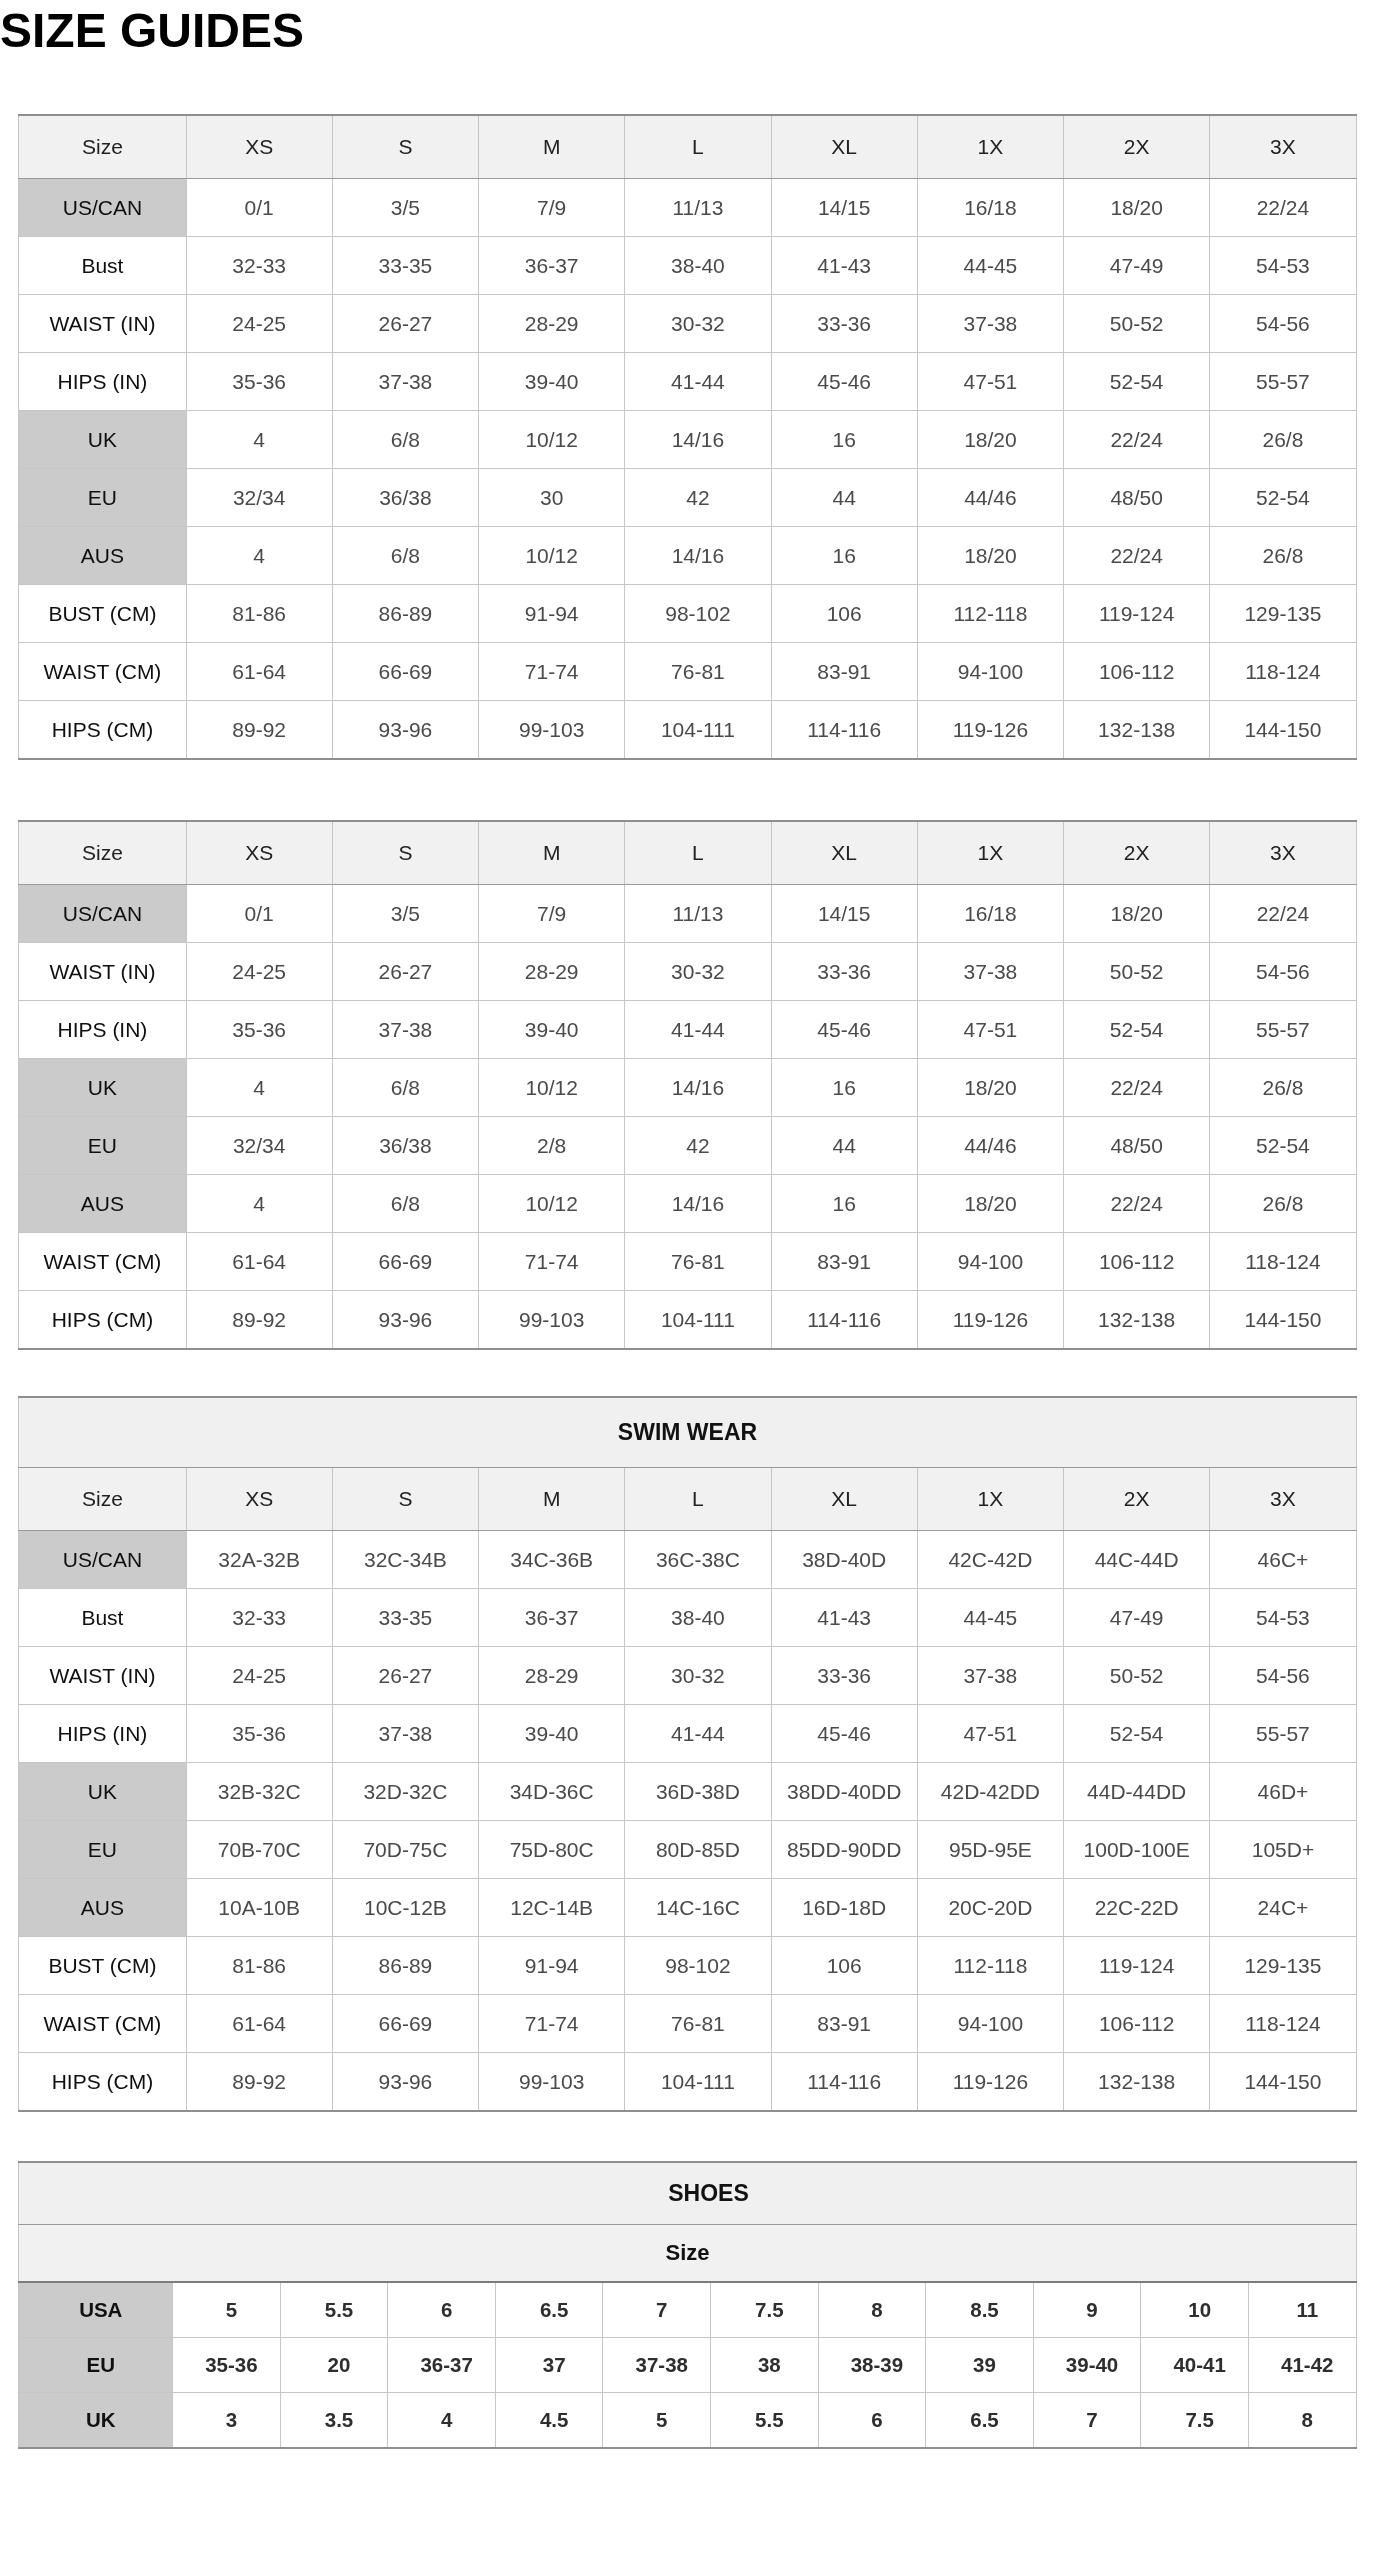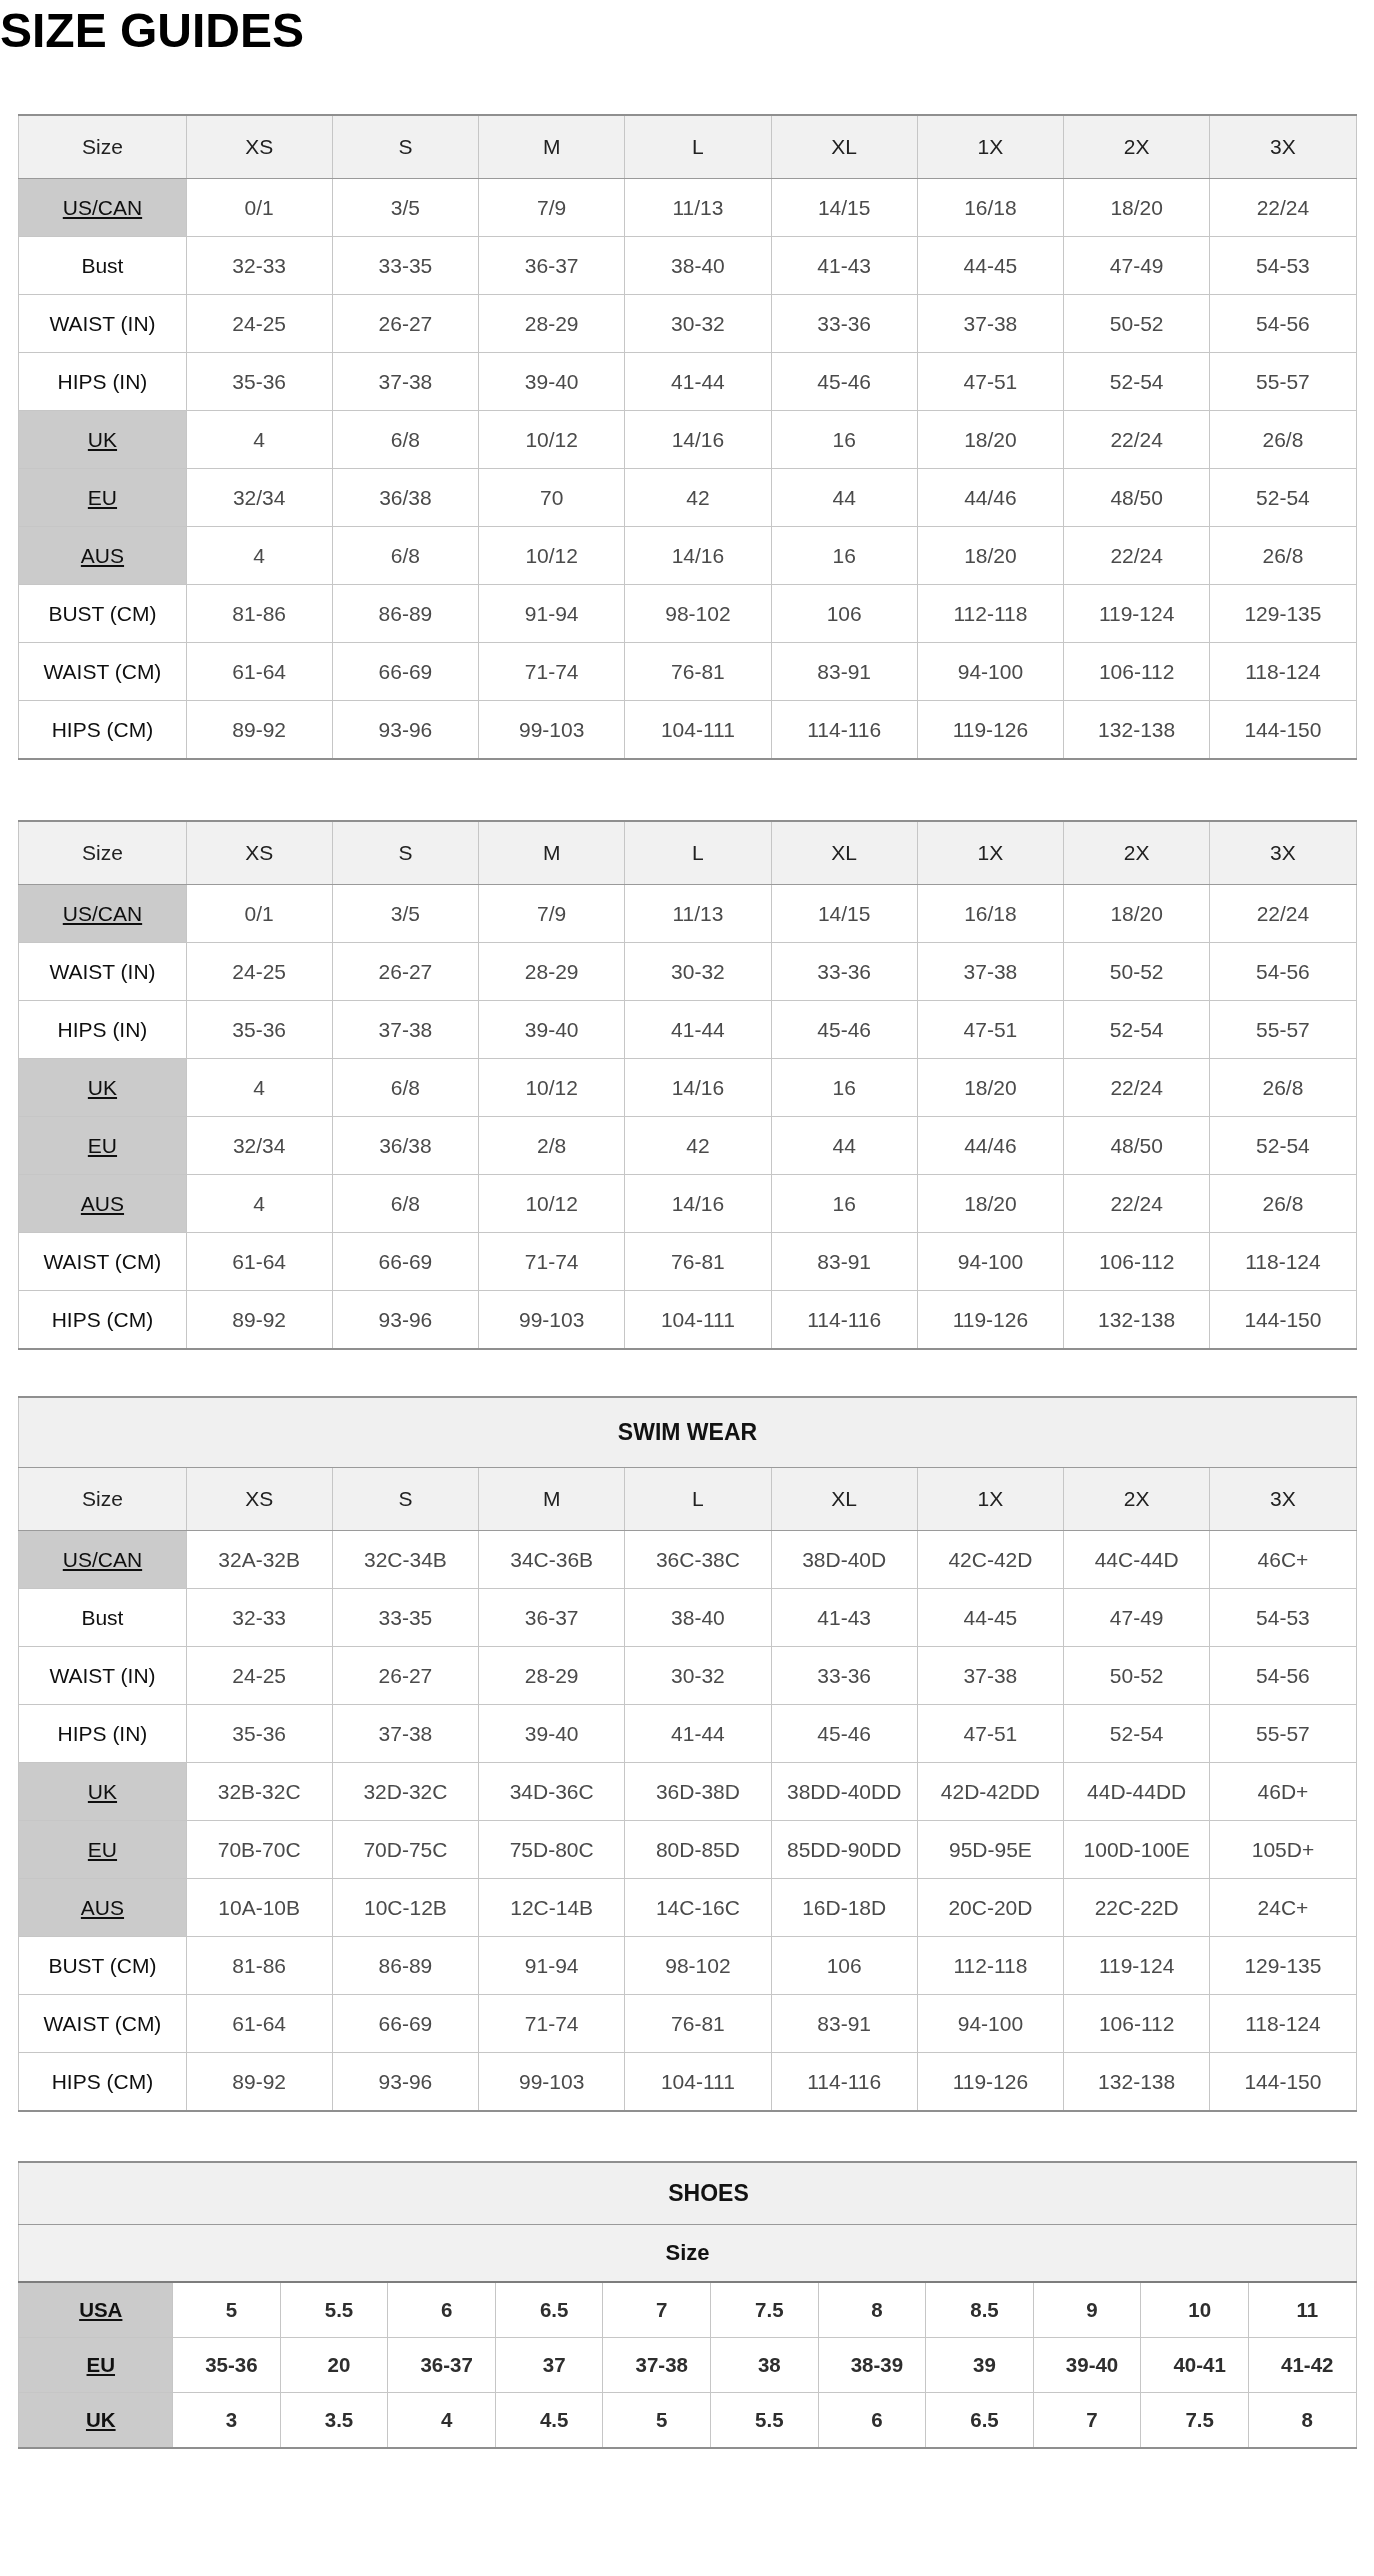--- a/index.html
+++ b/index.html
@@ -87,21 +87,20 @@
     font-size: 21px;
     color: var(--data-text, #4a4a4a);
   }
   .t4 table.size-table tbody td { height: 54px; }
 
   table.size-table tbody td.lbl {
     color: var(--label-text, #0f0f0f);
   }
   table.size-table tbody td.lbl.shaded {
     background: var(--shaded-label-bg, #cbcbcb);
-    text-decoration: underline;
   }
   
   .t4 table.size-table tbody td {
     font-weight: bold;
     font-size: 20.5px;
     color: #2e2e2e;
     padding-left: 10px;
   }
   .t4 table.size-table tbody td.lbl { color: #111111; }
 </style>
@@ -190,21 +189,21 @@
             <td class="val">14/16</td>
             <td class="val">16</td>
             <td class="val">18/20</td>
             <td class="val">22/24</td>
             <td class="val">26/8</td>
           </tr>
           <tr>
             <td class="lbl shaded">EU</td>
             <td class="val">32/34</td>
             <td class="val">36/38</td>
-            <td class="val">70</td>
+            <td class="val">30</td>
             <td class="val">42</td>
             <td class="val">44</td>
             <td class="val">44/46</td>
             <td class="val">48/50</td>
             <td class="val">52-54</td>
           </tr>
           <tr>
             <td class="lbl shaded">AUS</td>
             <td class="val">4</td>
             <td class="val">6/8</td>

